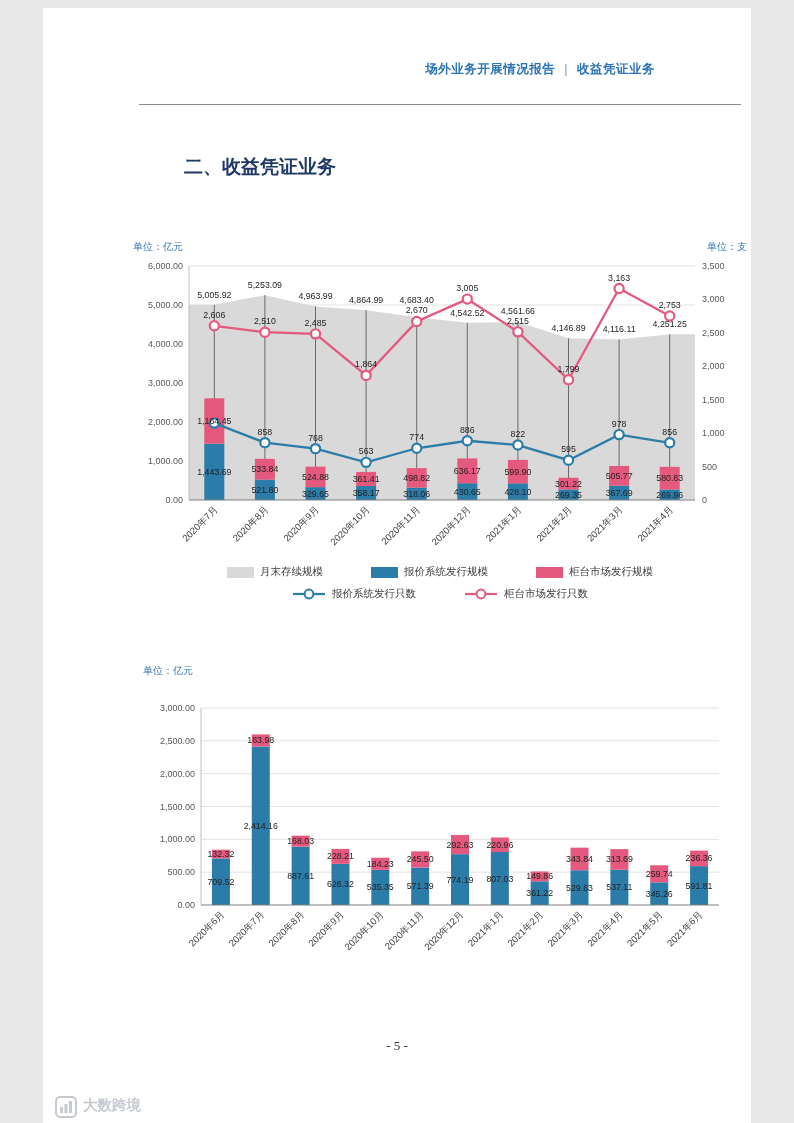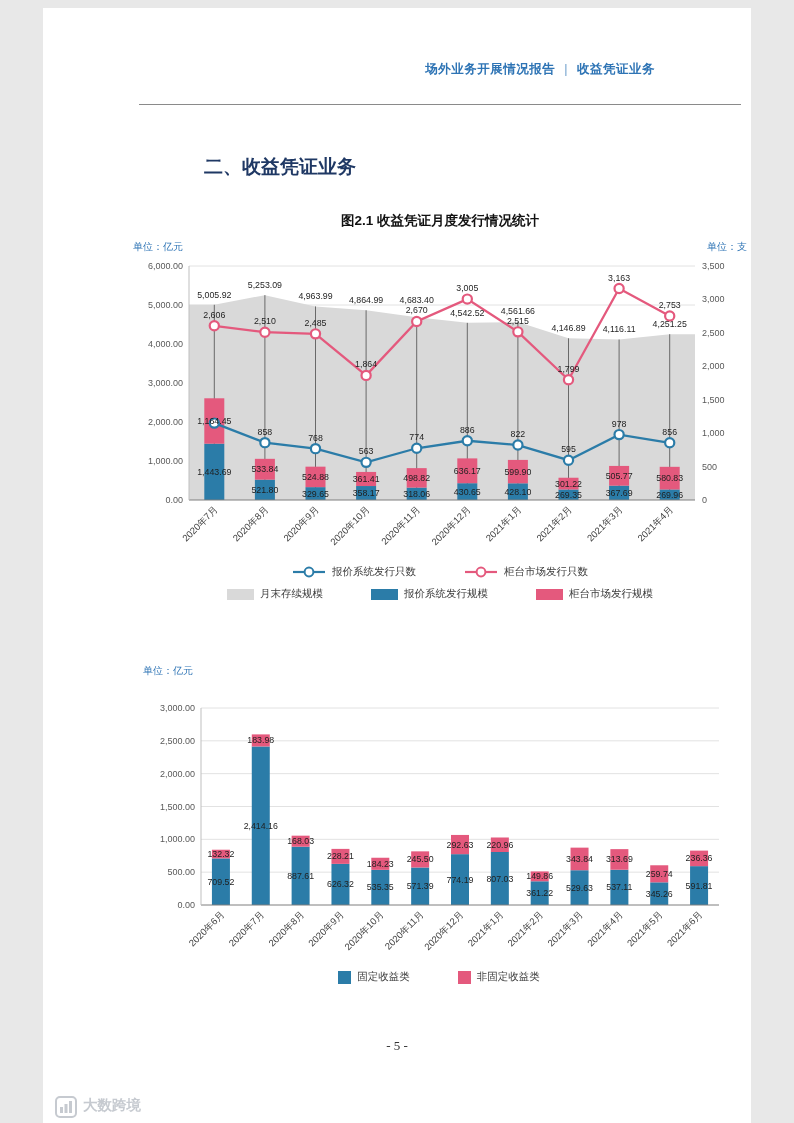--- a/index.html
+++ b/index.html
@@ -1,21 +1,21 @@
 <!DOCTYPE html>
 <html><head>
 <meta charset="utf-8">
 <style>
   html,body{margin:0;padding:0;background:#e8e8e8;}
   .page{position:relative;width:708px;height:1123px;background:#ffffff;margin:8px auto;
         font-family:"Liberation Sans",sans-serif;overflow:hidden;}
   .hdr{position:absolute;top:53px;right:96px;font-weight:bold;font-size:12.5px;color:#2E74B5;letter-spacing:.5px;}
   .hdr .sep{margin:0 9px;font-weight:normal;opacity:.7;}
   .hrule{position:absolute;top:96px;left:96px;width:602px;height:1px;background:#8a8a8a;}
-  .sect{position:absolute;top:146px;left:161px;font-size:19px;font-weight:bold;color:#1F3864;}
+  .sect{position:absolute;top:146px;left:141px;font-size:19px;font-weight:bold;color:#1F3864;}
   .ctitle{position:absolute;font-size:13.5px;font-weight:bold;color:#111;text-align:center;}
   #c1t{top:204px;left:86px;width:622px;}
   #c2t{top:624px;left:88px;width:620px;}
   #c1{position:absolute;top:228px;left:86px;}
   #c2{position:absolute;top:652px;left:96px;}
   #c1l{position:absolute;top:557px;left:86px;width:622px;}
   #c2l{position:absolute;top:962px;left:96px;width:600px;}
   .legend-row{display:flex;justify-content:center;align-items:center;gap:48px;margin-bottom:8px;
               font-size:10.5px;color:#404040;}
   .legend-item{display:inline-flex;align-items:center;gap:6px;}
@@ -30,21 +30,20 @@
 
 <div class="page">
 
   <div class="hdr">
     <span>场外业务开展情况报告</span><span class="sep">|</span><span>收益凭证业务</span>
   </div>
   <div class="hrule"></div>
 
   <div class="sect">二、收益凭证业务</div>
 
-  <div class="ctitle" id="c1t">图2.1 收益凭证月度发行情况统计</div>
   <svg id="c1" width="622" height="340" viewBox="0 0 622 340">
       <text x="54" y="267" text-anchor="end" font-size="9" fill="#595959">0.00</text>
       <line x1="60" x2="566" y1="225" y2="225" stroke="#E2E2E2" stroke-width="1"></line>
       <text x="54" y="228" text-anchor="end" font-size="9" fill="#595959">1,000.00</text>
       <line x1="60" x2="566" y1="186" y2="186" stroke="#E2E2E2" stroke-width="1"></line>
       <text x="54" y="189" text-anchor="end" font-size="9" fill="#595959">2,000.00</text>
       <line x1="60" x2="566" y1="147" y2="147" stroke="#E2E2E2" stroke-width="1"></line>
       <text x="54" y="150" text-anchor="end" font-size="9" fill="#595959">3,000.00</text>
       <line x1="60" x2="566" y1="108" y2="108" stroke="#E2E2E2" stroke-width="1"></line>
       <text x="54" y="111" text-anchor="end" font-size="9" fill="#595959">4,000.00</text>
@@ -173,46 +172,46 @@
       <text x="388.90000000000003" y="87.85428571428574" text-anchor="middle" font-size="8.8" fill="#1F1F1F">2,515</text>
       <text x="439.5" y="135.724" text-anchor="middle" font-size="8.8" fill="#1F1F1F">1,799</text>
       <text x="490.1" y="44.530857142857144" text-anchor="middle" font-size="8.8" fill="#1F1F1F">3,163</text>
       <text x="540.7" y="71.9422857142857" text-anchor="middle" font-size="8.8" fill="#1F1F1F">2,753</text>
       <text x="4" y="14" font-size="10" fill="#2E74B5">单位：亿元</text>
       <text x="618" y="14" text-anchor="end" font-size="10" fill="#2E74B5">单位：支</text>
     </svg>
   <div id="c1l">
       <div class="legend-row">
         <span class="legend-item">
+          <span style="display: inline-block; width: 27px; height: 11px; background: rgb(217, 217, 217);"></span>
+          <span>月末存续规模</span>
+        </span>
+        <span class="legend-item">
+          <span style="display: inline-block; width: 27px; height: 11px; background: rgb(43, 124, 168);"></span>
+          <span>报价系统发行规模</span>
+        </span>
+        <span class="legend-item">
+          <span style="display: inline-block; width: 27px; height: 11px; background: rgb(228, 89, 125);"></span>
+          <span>柜台市场发行规模</span>
+        </span>
+      </div>
+      <div class="legend-row">
+        <span class="legend-item">
           <svg width="34" height="12">
             <line x1="1" y1="6" x2="33" y2="6" stroke="#2B7CA8" stroke-width="2.2"></line>
             <circle cx="17" cy="6" r="4.4" fill="#fff" stroke="#2B7CA8" stroke-width="2"></circle>
           </svg>
           <span>报价系统发行只数</span>
         </span>
         <span class="legend-item">
           <svg width="34" height="12">
             <line x1="1" y1="6" x2="33" y2="6" stroke="#E4597D" stroke-width="2.2"></line>
             <circle cx="17" cy="6" r="4.4" fill="#fff" stroke="#E4597D" stroke-width="2"></circle>
           </svg>
           <span>柜台市场发行只数</span>
-        </span>
-      </div>
-      <div class="legend-row">
-        <span class="legend-item">
-          <span style="display: inline-block; width: 27px; height: 11px; background: rgb(217, 217, 217);"></span>
-          <span>月末存续规模</span>
-        </span>
-        <span class="legend-item">
-          <span style="display: inline-block; width: 27px; height: 11px; background: rgb(43, 124, 168);"></span>
-          <span>报价系统发行规模</span>
-        </span>
-        <span class="legend-item">
-          <span style="display: inline-block; width: 27px; height: 11px; background: rgb(228, 89, 125);"></span>
-          <span>柜台市场发行规模</span>
         </span>
       </div>
     </div>
 
   <svg id="c2" width="600" height="312" viewBox="0 0 600 312">
       <text x="56" y="248" text-anchor="end" font-size="9" fill="#595959">0.00</text>
       <line x1="62" x2="580" y1="212.16666666666669" y2="212.16666666666669" stroke="#E2E2E2" stroke-width="1"></line>
       <text x="56" y="215.16666666666669" text-anchor="end" font-size="9" fill="#595959">500.00</text>
       <line x1="62" x2="580" y1="179.33333333333334" y2="179.33333333333334" stroke="#E2E2E2" stroke-width="1"></line>
       <text x="56" y="182.33333333333334" text-anchor="end" font-size="9" fill="#595959">1,000.00</text>
@@ -286,32 +285,20 @@
       <text x="281.1538461538462" y="202.41814" text-anchor="middle" font-size="8.8" fill="#1F1F1F">245.50</text>
       <text x="321" y="187.55350499999997" text-anchor="middle" font-size="8.8" fill="#1F1F1F">292.63</text>
       <text x="360.84615384615387" y="187.75017666666668" text-anchor="middle" font-size="8.8" fill="#1F1F1F">220.96</text>
       <text x="400.6923076923077" y="219.35948333333334" text-anchor="middle" font-size="8.8" fill="#1F1F1F">149.86</text>
       <text x="440.53846153846155" y="201.93155000000002" text-anchor="middle" font-size="8.8" fill="#1F1F1F">343.84</text>
       <text x="480.3846153846154" y="202.43028833333335" text-anchor="middle" font-size="8.8" fill="#1F1F1F">313.69</text>
       <text x="520.2307692307693" y="216.79979666666668" text-anchor="middle" font-size="8.8" fill="#1F1F1F">259.74</text>
       <text x="560.0769230769231" y="201.37732333333332" text-anchor="middle" font-size="8.8" fill="#1F1F1F">236.36</text>
       <text x="4" y="14" font-size="10" fill="#2E74B5">单位：亿元</text>
     </svg>
-  <div id="c2l">
-      <div class="legend-row">
-        <span class="legend-item">
-          <span style="display: inline-block; width: 13px; height: 13px; background: rgb(43, 124, 168);"></span>
-          <span>固定收益类</span>
-        </span>
-        <span class="legend-item">
-          <span style="display: inline-block; width: 13px; height: 13px; background: rgb(228, 89, 125);"></span>
-          <span>非固定收益类</span>
-        </span>
-      </div>
-    </div>
 
   <div class="pageno">- 5 -</div>
 
   <div class="wm">
     <svg width="22" height="22" viewBox="0 0 22 22">
       <rect x="1" y="1" width="20" height="20" rx="4" fill="none" stroke="#C6CAD0" stroke-width="2"></rect>
       <rect x="5" y="11" width="3" height="6" fill="#C6CAD0"></rect>
       <rect x="9.5" y="8" width="3" height="9" fill="#C6CAD0"></rect>
       <rect x="14" y="5" width="3" height="12" fill="#C6CAD0"></rect>
     </svg>

